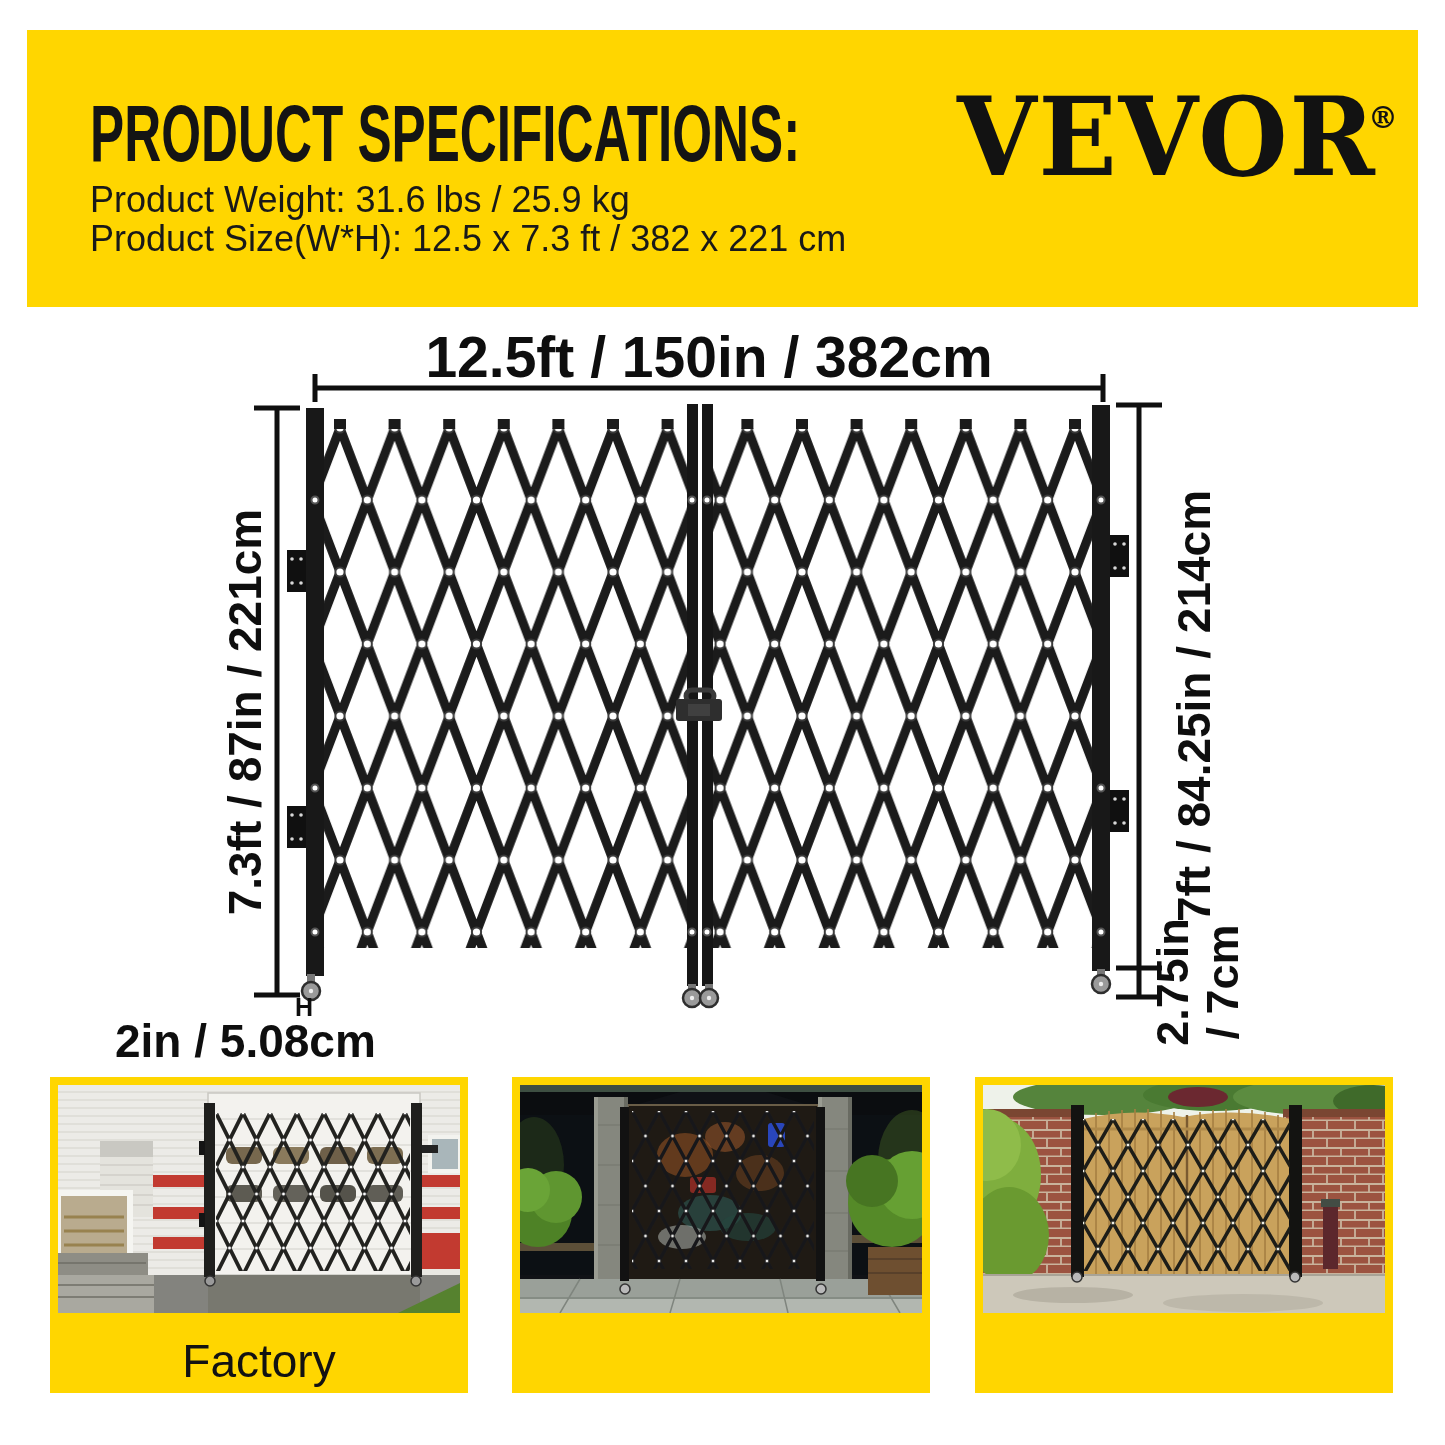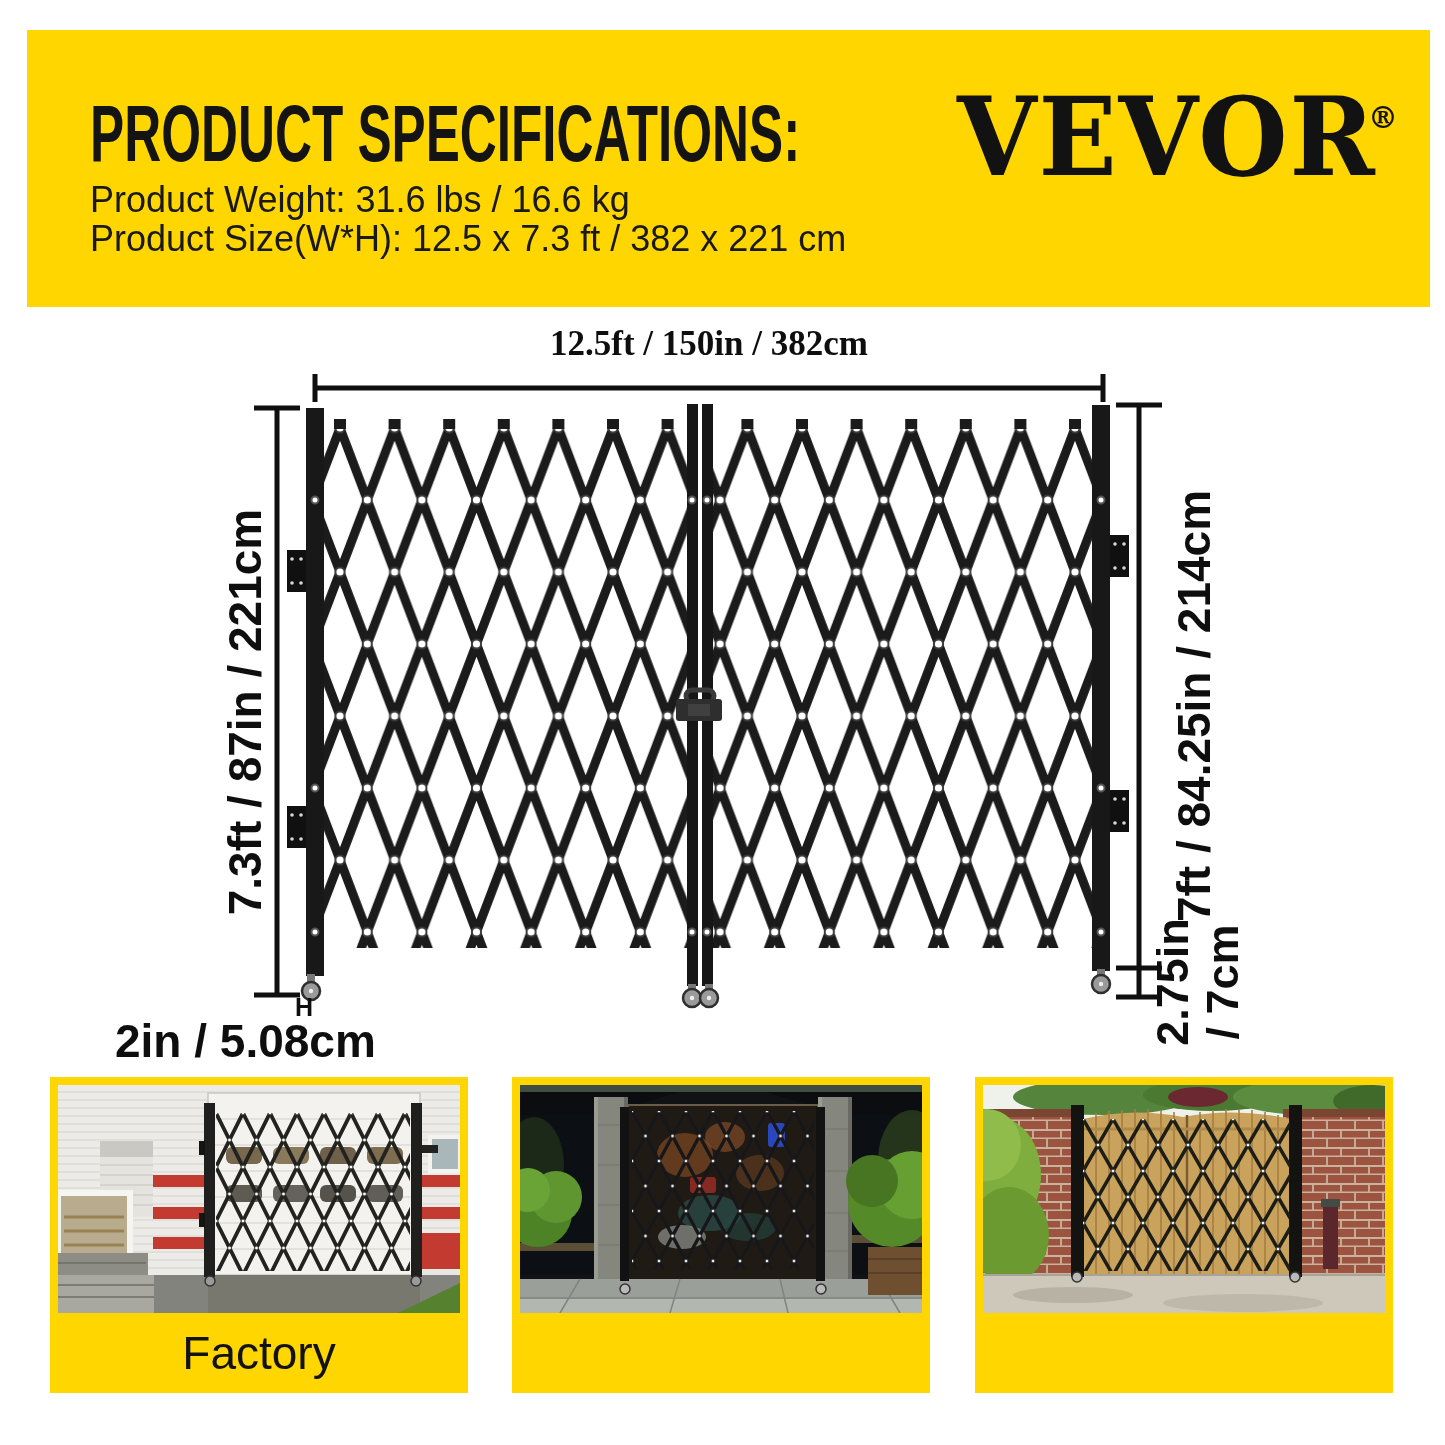--- a/index.html
+++ b/index.html
@@ -1,59 +1,59 @@
 <!DOCTYPE html>
 <html><head>
 <meta charset="utf-8">
 <style>
   html,body{margin:0;padding:0;background:#ffffff;}
   #stage{position:relative;width:1445px;height:1445px;background:#ffffff;overflow:hidden;
          font-family:"Liberation Sans",sans-serif;color:#111;}
 
   
-  .banner{position:absolute;left:27px;top:30px;width:1391px;height:277px;background:#FFD600;padding-left:12px;}
+  .banner{position:absolute;left:27px;top:30px;width:1391px;height:277px;background:#FFD600;}
   .banner-title{position:absolute;left:63px;top:64px;font-size:80px;font-weight:bold;
                 letter-spacing:0px;line-height:1;white-space:nowrap;color:#141414;
                 transform:scaleX(0.64);transform-origin:left top;}
   .banner-sub{position:absolute;left:63px;top:150px;font-size:36px;line-height:39px;color:#191919;}
   .brand{position:absolute;left:930px;top:53px;width:430px;font-family:"DejaVu Serif",serif;
          font-weight:bold;font-size:108px;line-height:1;letter-spacing:2px;color:#121212;
          transform:scaleX(0.95);transform-origin:left top;white-space:nowrap;}
   .brand-reg{position:absolute;left:1341px;top:70px;font-size:30px;font-weight:bold;
              font-family:"DejaVu Serif",serif;color:#121212;}
 
   
   .gate-svg{position:absolute;left:0;top:0;}
   .dim{position:absolute;font-weight:bold;color:#0e0e0e;white-space:nowrap;}
-  .dim-top{left:315px;top:324px;width:788px;text-align:center;font-size:35px;font-family:Liberation Serif, serif;}
+  .dim-top{left:315px;top:324px;width:788px;text-align:center;font-size:57px;}
   .dim-left{left:-55px;top:684px;width:600px;height:56px;line-height:56px;text-align:center;
             font-size:46px;transform:rotate(-90deg);}
   .dim-right{left:894px;top:678px;width:600px;height:56px;line-height:56px;text-align:center;
              font-size:46px;transform:rotate(-90deg);}
   .dim-caster{left:1048px;top:932px;width:300px;height:100px;line-height:50px;text-align:center;
               font-size:45px;transform:rotate(-90deg);}
   .dim-h{left:295px;top:993px;font-size:25px;}
   .dim-wheel{left:115px;top:1014px;width:460px;text-align:left;font-size:46px;}
 
   
   .card{position:absolute;top:1077px;width:418px;height:316px;background:#FFD600;margin:0;}
   .card-factory{left:50px;} .card-shop{left:512px;} .card-courtyard{left:975px;}
   .card-photo{position:absolute;left:8px;top:8px;width:402px;height:228px;overflow:hidden;background:#888;}
-  .card-caption{position:absolute;left:0;top:236px;width:100%;height:80px;line-height:80px;
+  .card-caption{position:absolute;left:0;top:244px;width:100%;height:80px;line-height:80px;
                 text-align:center;font-size:46px;color:#121212;}
 </style>
 </head>
 <body>
 
 <div id="stage">
 
   <header class="banner">
     <div class="banner-title">PRODUCT SPECIFICATIONS:</div>
     <div class="banner-sub">
-      <div>Product Weight: 31.6 lbs / 16.6 kg</div>
+      <div>Product Weight: 31.6 lbs / 25.9 kg</div>
       <div>Product Size(W*H): 12.5 x 7.3 ft / 382 x 221 cm</div>
     </div>
     <div class="brand">VEVOR</div>
     <div class="brand-reg">®</div>
   </header>
 
   <section>
     <svg class="gate-svg" width="1445" height="1445" viewBox="0 0 1445 1445">
       <defs>
         <pattern id="latL" width="54.6" height="144" patternUnits="userSpaceOnUse" patternTransform="translate(285.4,428)">

